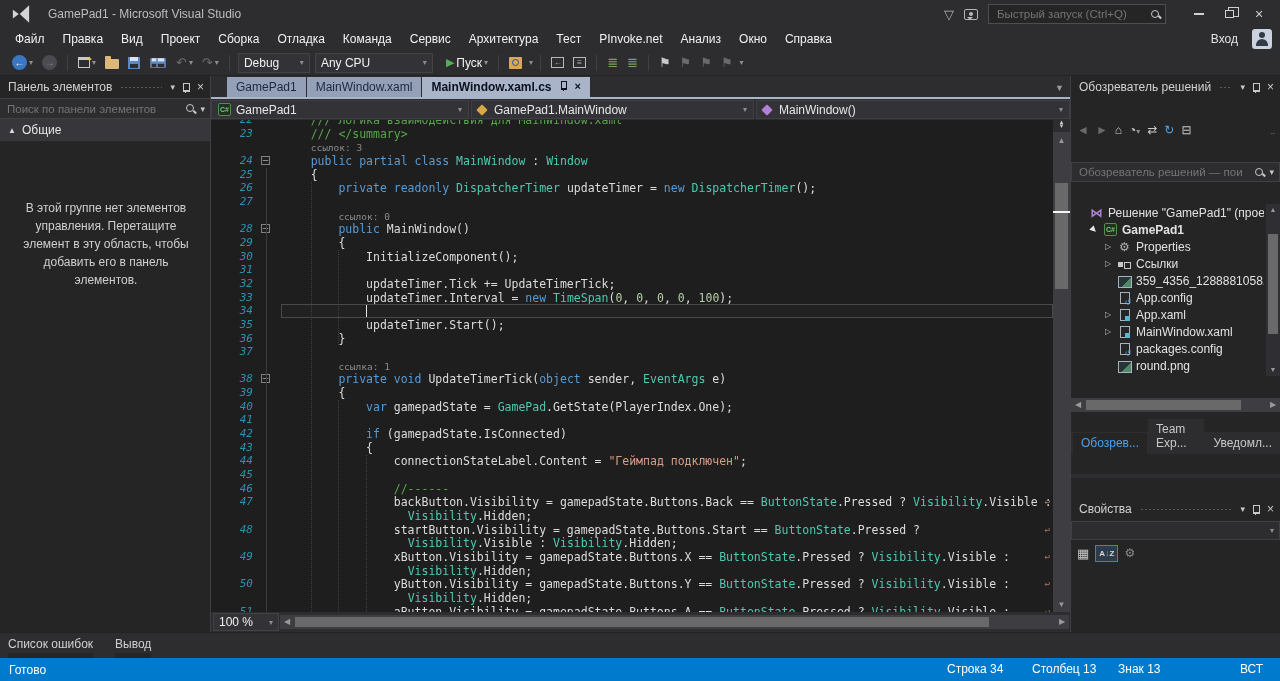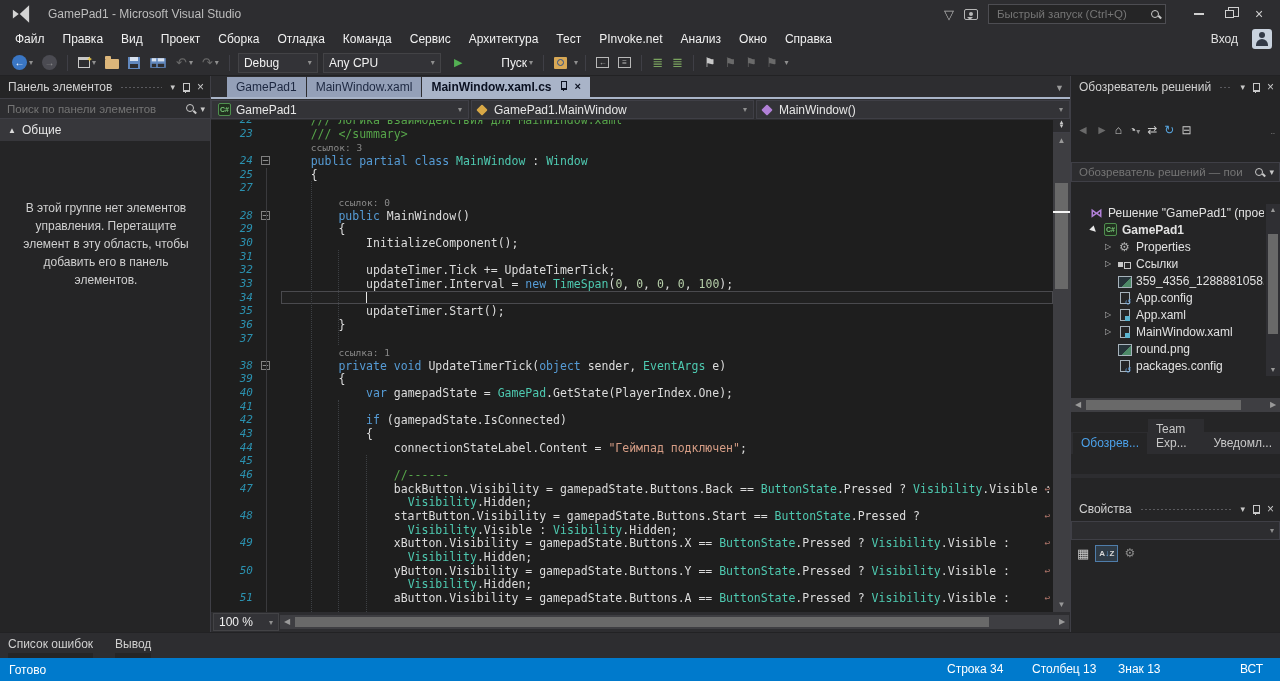--- a/index.html
+++ b/index.html
@@ -57,21 +57,21 @@
   .folder::before { content:""; position:absolute; top:-3px; left:0; width:6px; height:3px; background:#dcb67a; border-radius:1px 1px 0 0; }
   .floppy { width:12px; height:12px; background:#6188be; position:relative; }
   .floppy::before { content:""; position:absolute; left:2px; top:0; width:8px; height:4px; background:#d8e2f0; }
   .floppy::after { content:""; position:absolute; left:2px; bottom:1px; width:8px; height:4px; background:#2d2d30; }
   .floppy.small { transform:scale(.8); }
   .newproj { width:12px; height:11px; border:1px solid #c8c8c8; border-top:3px solid #c8c8c8; position:relative; }
   .star { position:absolute; right:-4px; top:-5px; color:#e8c64a; font-size:8px; }
   .combo { height:20px; background:#333337; border:1px solid #434346; display:flex; align-items:center; padding:0 5px; gap:6px; color:#f1f1f1; }
   .combo .ddv { margin-left:auto; }
   .play { color:#53b053; font-size:11px; }
-  .runlabel { color:#f1f1f1;margin-left:37px; }
+  .runlabel { color:#f1f1f1; }
   .findbox { width:13px; height:12px; background:#d8a855; position:relative; border-radius:1px; }
   .findbox::before { content:""; position:absolute; left:3px; top:2px; width:5px; height:5px; border:1.4px solid #2d4f8a; border-radius:50%; }
   .navrect { width:13px; height:11px; border:1px solid #b8b8b8; position:relative; color:#b8b8b8; font-size:8px; text-align:center; line-height:9px; }
   .ofl { color:#8f8f8f; font-size:8px; letter-spacing:-1px; }
 
   
   .main { flex:1; display:flex; min-height:0; }
 
   
   .toolbox { width:211px; background:#252526; border-right:1px solid #3f3f46; display:flex; flex-direction:column; }
@@ -247,21 +247,21 @@
       </span>
     <span class="tbtn">
         <span class="gl dim">↶</span>
         <span class="ddv">▾</span>
       </span>
     <span class="tbtn">
         <span class="gl dim">↷</span>
         <span class="ddv">▾</span>
       </span>
     <span class="tsep"></span>
-    <span class="combo" style="width:80px">
+    <span class="combo" style="width:72px">
         <span>Debug</span>
         <span class="ddv">▾</span>
       </span>
     <span class="combo" style="width:118px">
         <span>Any CPU</span>
         <span class="ddv">▾</span>
       </span>
     <span class="tbtn" style="margin-left:6px">
         <span class="play">▶</span>
         <span class="runlabel">Пуск</span>
@@ -362,20 +362,21 @@
         </span>
       </div>
 
       <div class="editor">
         <div id="rows">
             <div class="row"><span class="ln">22</span><span class="foldcol"></span><pre class="src"><span class="tok-c">    /// Логика взаимодействия для MainWindow.xaml</span></pre></div>
             <div class="row"><span class="ln">23</span><span class="foldcol"></span><pre class="src"><span class="tok-c">    /// &lt;/summary&gt;</span></pre></div>
             <div class="row lens"><span class="ln"></span><span class="foldcol"></span><pre class="src"><span class="lens-pad">    </span><span class="lens-text">ссылок: 3</span></pre></div>
             <div class="row"><span class="ln">24</span><span class="foldcol"><span class="foldbox">–</span></span><pre class="src"><span class="tok-k">    public partial class </span><span class="tok-t">MainWindow</span><span class="tok-p"> : </span><span class="tok-t">Window</span></pre></div>
             <div class="row"><span class="ln">25</span><span class="foldcol"></span><pre class="src"><span class="tok-p">    {</span></pre></div>
+            <div class="row"><span class="ln">26</span><span class="foldcol"></span><pre class="src"><span class="tok-k">        private readonly </span><span class="tok-t">DispatcherTimer</span><span class="tok-p"> updateTimer = </span><span class="tok-k">new</span><span class="tok-p"> </span><span class="tok-t">DispatcherTimer</span><span class="tok-p">();</span></pre></div>
             <div class="row"><span class="ln">27</span><span class="foldcol"></span><pre class="src"></pre></div>
             <div class="row lens"><span class="ln"></span><span class="foldcol"></span><pre class="src"><span class="lens-pad">        </span><span class="lens-text">ссылок: 0</span></pre></div>
             <div class="row"><span class="ln">28</span><span class="foldcol"><span class="foldbox">–</span></span><pre class="src"><span class="tok-k">        public</span><span class="tok-p"> MainWindow()</span></pre></div>
             <div class="row"><span class="ln">29</span><span class="foldcol"></span><pre class="src"><span class="tok-p">        {</span></pre></div>
             <div class="row"><span class="ln">30</span><span class="foldcol"></span><pre class="src"><span class="tok-p">            InitializeComponent();</span></pre></div>
             <div class="row"><span class="ln">31</span><span class="foldcol"></span><pre class="src"></pre></div>
             <div class="row"><span class="ln">32</span><span class="foldcol"></span><pre class="src"><span class="tok-p">            updateTimer.Tick += UpdateTimerTick;</span></pre></div>
             <div class="row"><span class="ln">33</span><span class="foldcol"></span><pre class="src"><span class="tok-p">            updateTimer.Interval = </span><span class="tok-k">new</span><span class="tok-p"> </span><span class="tok-t">TimeSpan</span><span class="tok-p">(</span><span class="tok-n">0</span><span class="tok-p">, </span><span class="tok-n">0</span><span class="tok-p">, </span><span class="tok-n">0</span><span class="tok-p">, </span><span class="tok-n">0</span><span class="tok-p">, </span><span class="tok-n">100</span><span class="tok-p">);</span></pre></div>
             <div class="row current"><span class="ln">34</span><span class="foldcol"></span><pre class="src"></pre><span class="caret"></span></div>
             <div class="row"><span class="ln">35</span><span class="foldcol"></span><pre class="src"><span class="tok-p">            updateTimer.Start();</span></pre></div>
@@ -496,29 +497,29 @@
           </div>
           <div class="trow" style="padding-left: 32px;">
             <span class="exp">▷</span>
             <span class="ticon i-xaml">
               <span class="page"></span>
             </span>
             <span class="label">MainWindow.xaml</span>
           </div>
           <div class="trow" style="padding-left: 32px;">
             <span class="exp"></span>
-            <span class="ticon i-img"></span>
-            <span class="label">round.png</span>
-          </div>
-          <div class="trow" style="padding-left: 32px;">
-            <span class="exp"></span>
             <span class="ticon i-cfg">
               <span class="page"></span>
             </span>
             <span class="label">packages.config</span>
+          </div>
+          <div class="trow" style="padding-left: 32px;">
+            <span class="exp"></span>
+            <span class="ticon i-img"></span>
+            <span class="label">round.png</span>
           </div>
           <div class="se-vscroll">
           <div class="varrow" style="top:0;font-size:7px;height:12px;line-height:12px">▲</div>
           <div class="vthumb" style="top:30px;height:100px;left:2px;right:2px"></div>
           <div class="varrow" style="bottom:0;font-size:7px;height:12px;line-height:12px">▼</div>
         </div>
         </div>
       <div class="se-hscroll">
         <span class="harrow" style="left:0">◀</span>
         <span class="hthumb" style="left:15px;width:74%"></span>

